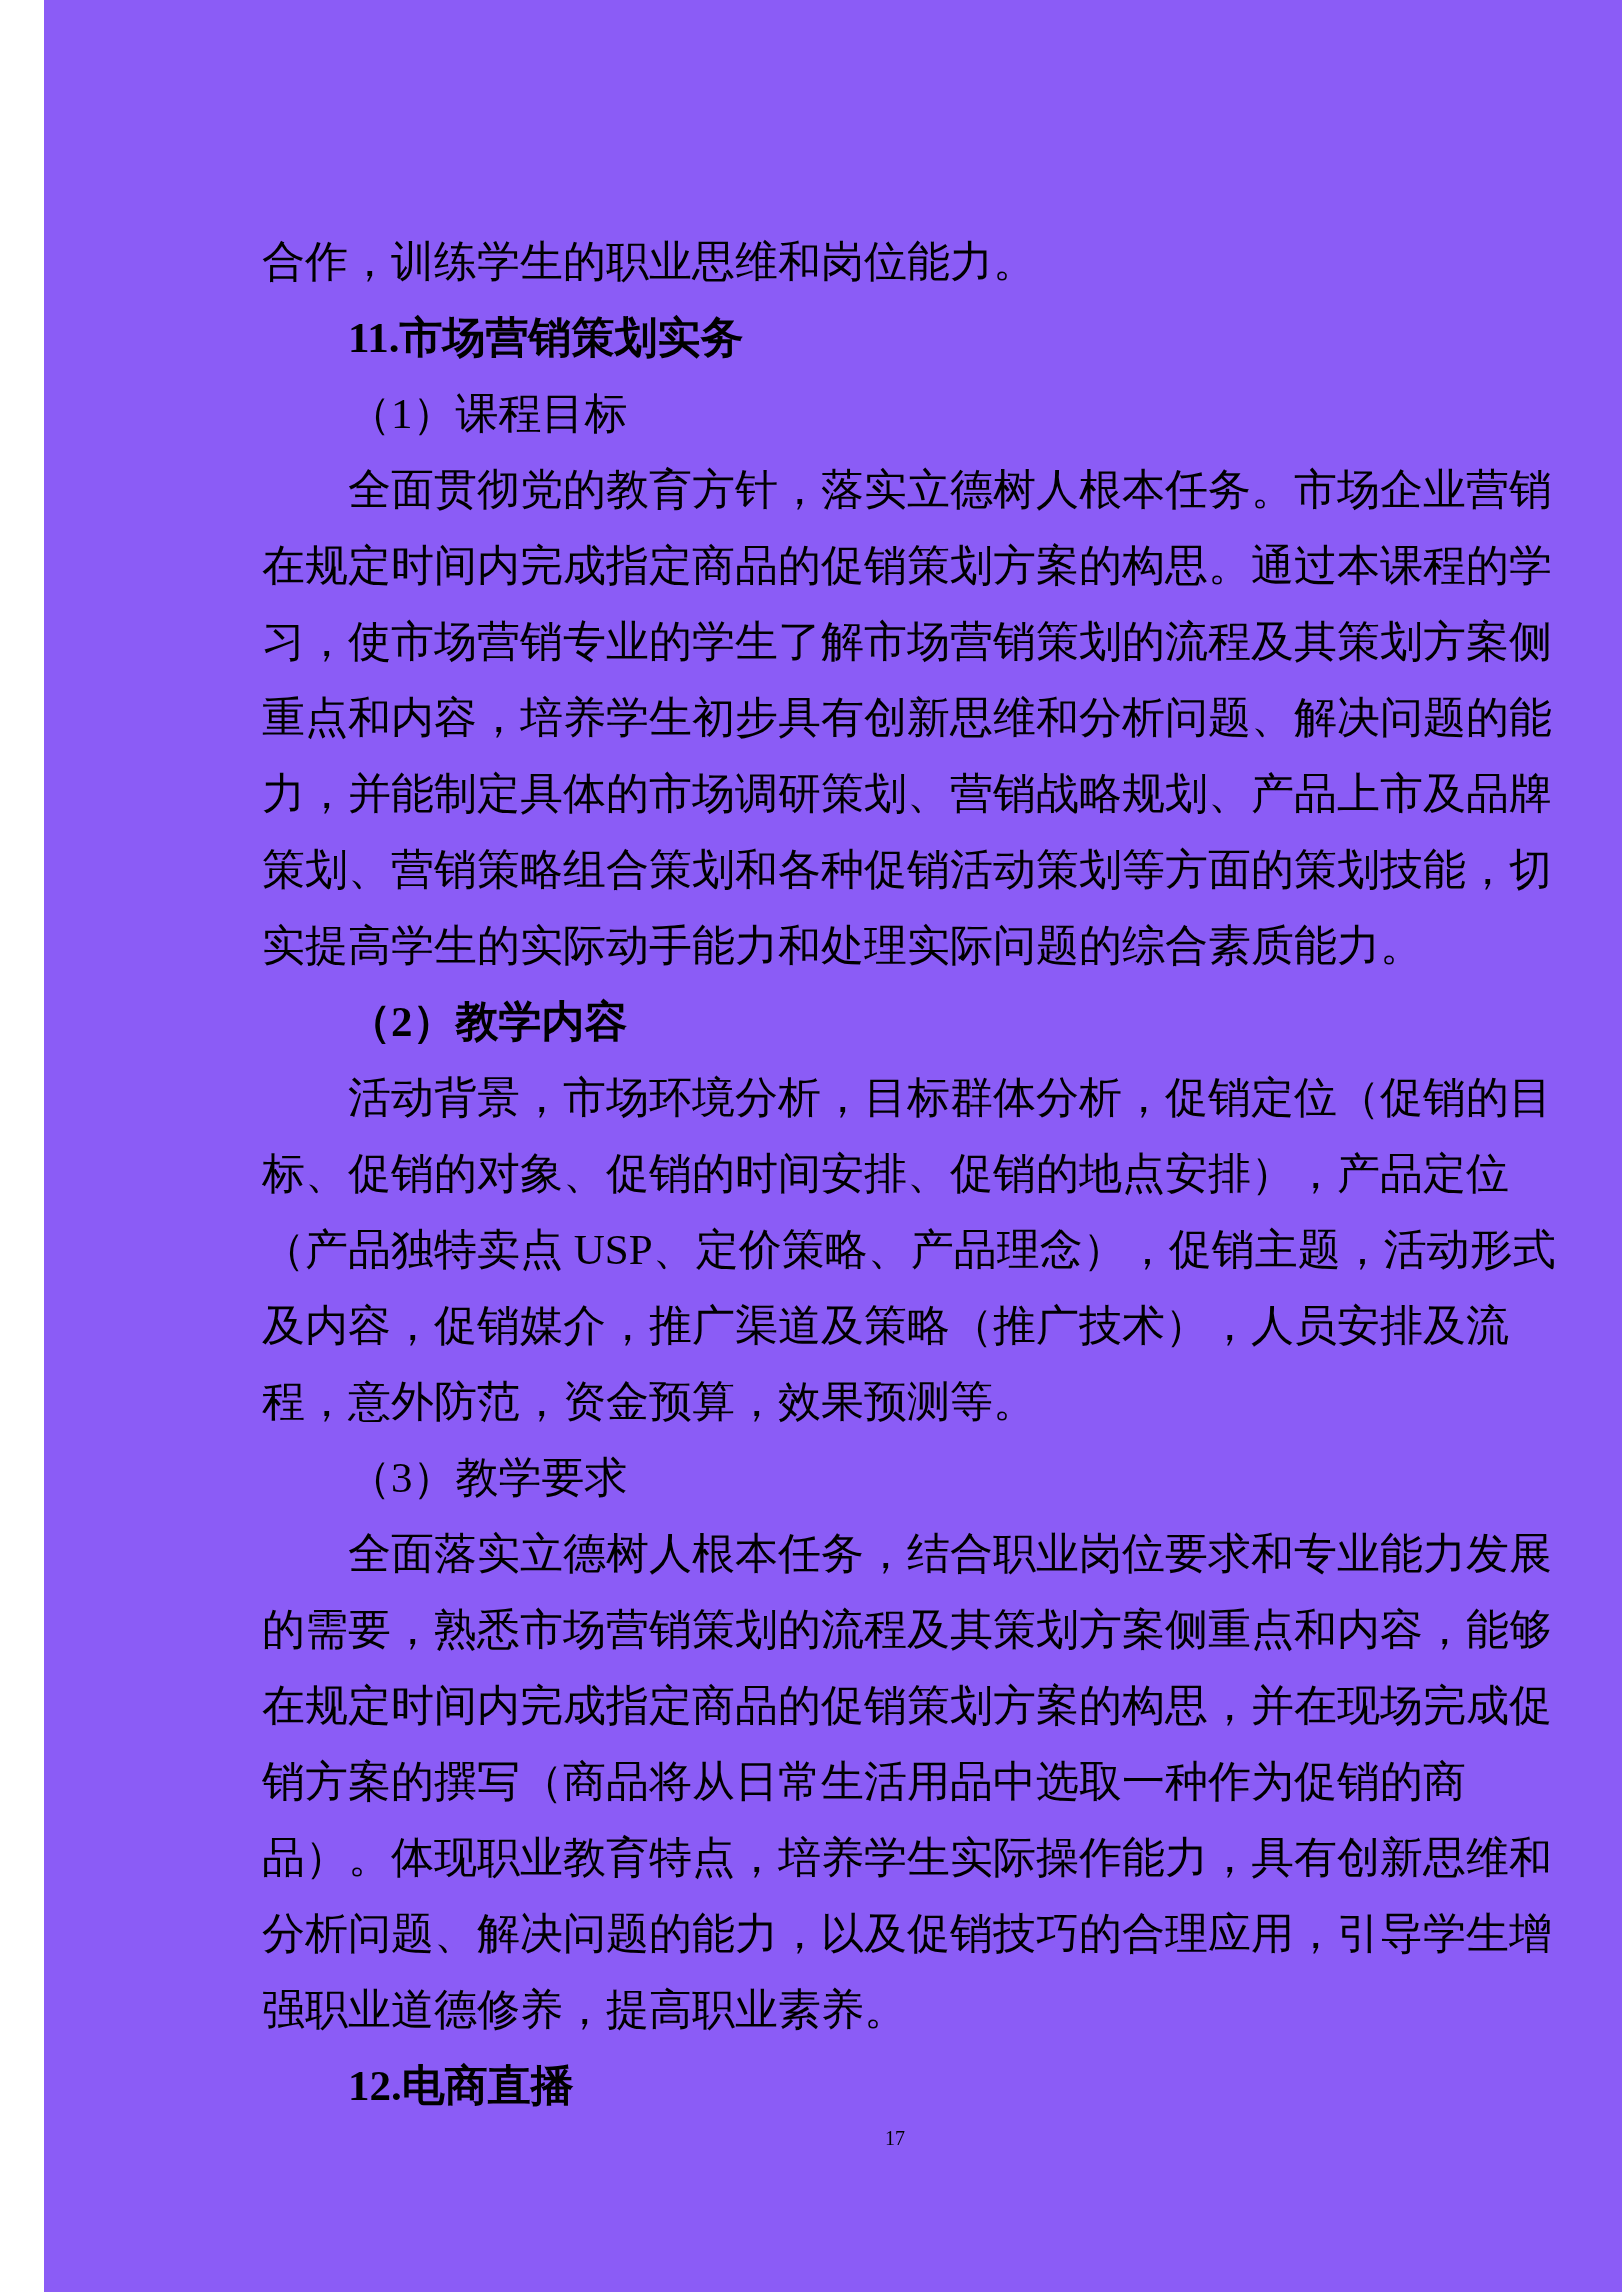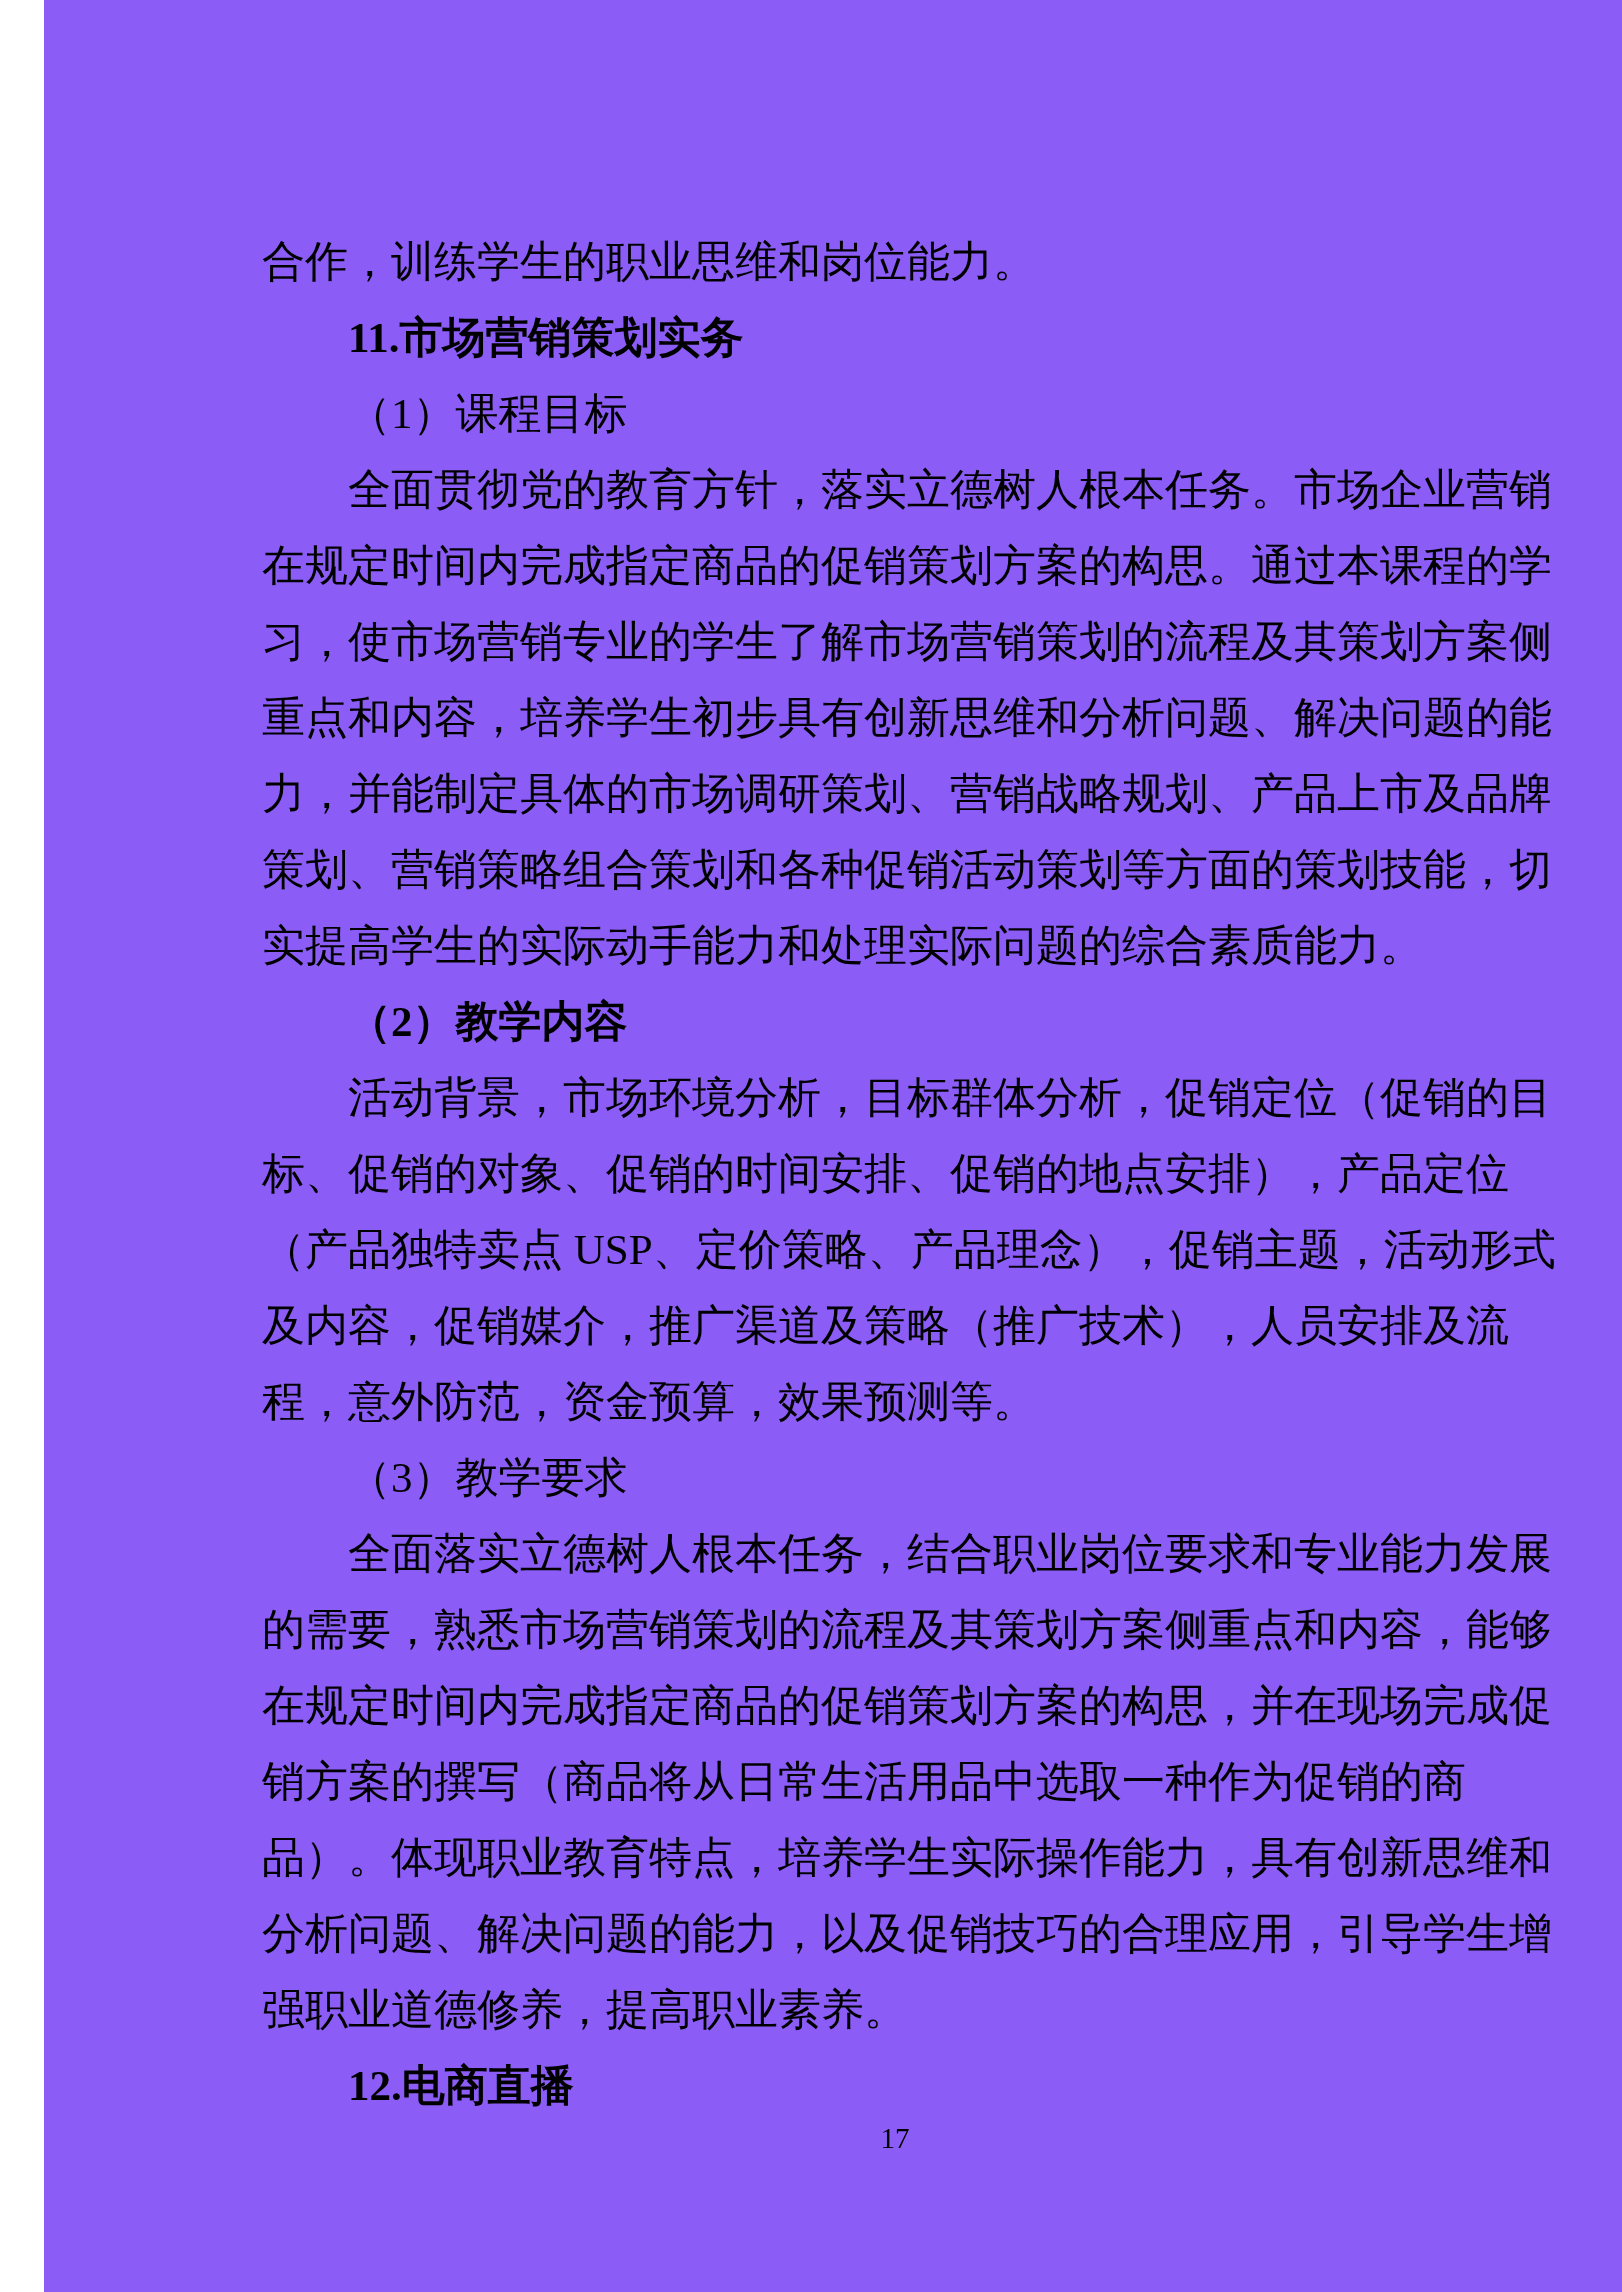--- a/index.html
+++ b/index.html
@@ -32,21 +32,21 @@
   }
   .line.bold {
     font-weight: 700;
   }
   .page-number {
     position: absolute;
     top: 2123px;
     left: 50%;
     margin-left: 40px;
     transform: translateX(-50%);
-    font-size: 29px;
+    font-size: 20px;
     line-height: 31px;
     color: #000000;
   }
 </style>
 </head>
 <body>
 
 <div class="page">
   <main class="text-block">
       <div class="line" style="text-indent: 0em;">合作，训练学生的职业思维和岗位能力。</div>

